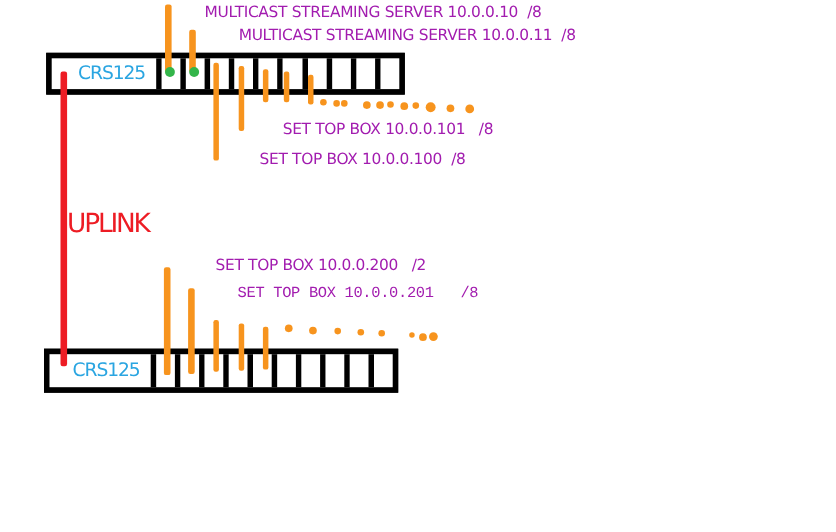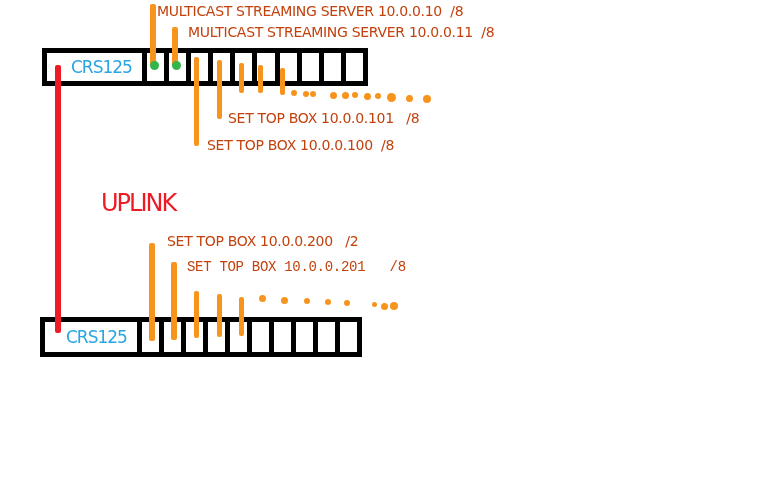--- a/index.html
+++ b/index.html
@@ -41,40 +41,40 @@
   .dot   { position: absolute; border-radius: 50%; z-index: 2; }
   .gdot  { position: absolute; border-radius: 50%; z-index: 3; }
   
   .lbl {
     position: absolute;
     white-space: pre;
     z-index: 4;
     font-size: 14px;
     letter-spacing: -0.3px;
   }
-  .lbl.orange { color: #c2410c; }
+  .lbl.orange { color: #a21caf; padding-left: 29px; }
   .lbl.red {
     color: #ED1C24;
     font-size: 24px;
     letter-spacing: -2px;
   }
 </style>
 </head>
 <body>
 
 <div id="canvas">
 
   <div class="lbl orange" style="left:157px; top:3px;">MULTICAST STREAMING SERVER 10.0.0.10  /8</div>
   <div class="lbl orange" style="left:188px; top:24px;">MULTICAST STREAMING SERVER 10.0.0.11  /8</div>
   <div class="lbl orange" style="left:228px; top:110px;">SET TOP BOX 10.0.0.101   /8</div>
   <div class="lbl orange" style="left:207px; top:137px;">SET TOP BOX 10.0.0.100  /8</div>
   <div class="lbl orange" style="left:167px; top:233px;">SET TOP BOX 10.0.0.200   /2</div>
   <div class="lbl orange" style="left:187px; top:259px;font-family:Liberation Mono, monospace;">SET TOP BOX 10.0.0.201   /8</div>
 
-  <div class="lbl red" style="left:61px; top:189px;padding-left:40px;">UPLINK</div>
+  <div class="lbl red" style="left:61px; top:189px;">UPLINK</div>
 
   <div class="switch" id="switch-top" style="left:42px; top:48px; width:326px; height:38px;">
     <div class="name-cell" style="width:100px; padding-left:24px;">
       <span>CRS125</span>
     </div>
     <div class="ports" id="switch-top-ports">
         <div class="port"></div>
         <div class="port"></div>
         <div class="port"></div>
         <div class="port"></div>

